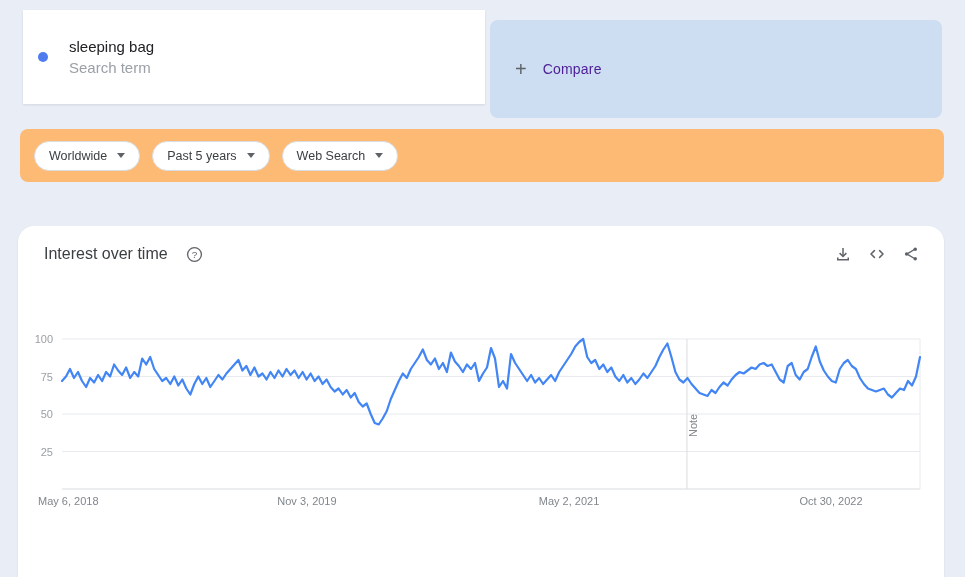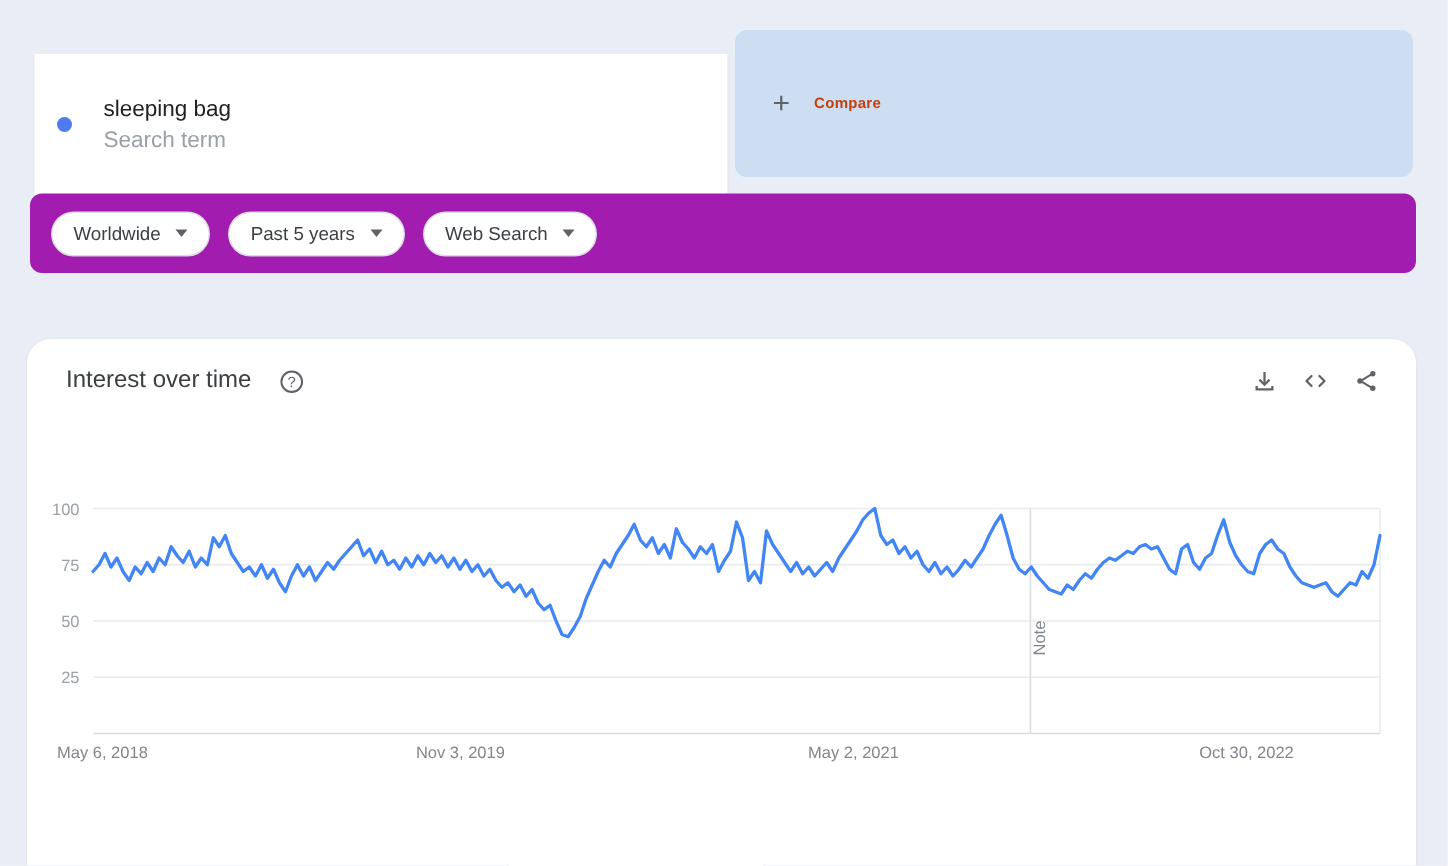--- a/index.html
+++ b/index.html
@@ -1,33 +1,33 @@
 <!DOCTYPE html>
 <html><head>
 <meta charset="utf-8">
 <style>
   html,body{margin:0;padding:0;background:#e9eef6;}
   .page{position:relative;width:965px;height:577px;background:#e9eef6;
         font-family:"Liberation Sans",sans-serif;overflow:hidden;}
 
   
-  .term-card{position:absolute;left:23px;top:36px;width:462px;height:94px;background:#fff;
+  .term-card{position:absolute;left:23px;top:10px;width:462px;height:94px;background:#fff;
              border-radius:0;box-shadow:0 1px 2px rgba(60,64,67,.12);display:flex;align-items:center;cursor:pointer;}
   .dot{width:10px;height:10px;border-radius:50%;background:#4e7cf0;margin-left:15px;flex:0 0 auto;}
   .term-text{margin-left:21px;display:flex;flex-direction:column;gap:4px;}
   .term-title{font-size:15px;color:#202124;}
   .term-sub{font-size:15px;color:#9aa0a6;}
 
   .compare-card{position:absolute;left:490px;top:20px;width:452px;height:98px;background:#cdddf2;
                 border-radius:8px;display:flex;align-items:center;cursor:pointer;}
   .plus{font-size:20px;color:#5f6368;margin-left:25px;line-height:1;}
-  .compare-label{font-size:10px;color:#c2410c;margin-left:16px;letter-spacing:.2px;font-weight:bold;}
+  .compare-label{font-size:14px;color:#4c1d95;margin-left:16px;letter-spacing:.2px;}
 
   
-  .filter-bar{position:absolute;left:20px;top:129px;width:924px;height:53px;background:#a21caf;
+  .filter-bar{position:absolute;left:20px;top:129px;width:924px;height:53px;background:#fdba74;
               border-radius:8px;display:flex;align-items:center;gap:12px;padding-left:14px;box-sizing:border-box;}
   .pill{height:30px;border:1px solid #dadce0;border-radius:17px;display:flex;align-items:center;
         padding:0 14px;gap:10px;background:#fff;cursor:pointer;box-sizing:border-box;}
   .pill .lbl{font-size:12.5px;color:#3c4043;white-space:nowrap;}
   .caret{width:0;height:0;border-left:4px solid transparent;border-right:4px solid transparent;
          border-top:5px solid #5f6368;}
 
   
   .chart-card{position:absolute;left:18px;top:226px;width:926px;height:397px;background:#fff;
               border-radius:16px;box-shadow:0 1px 2px rgba(60,64,67,.12);}

